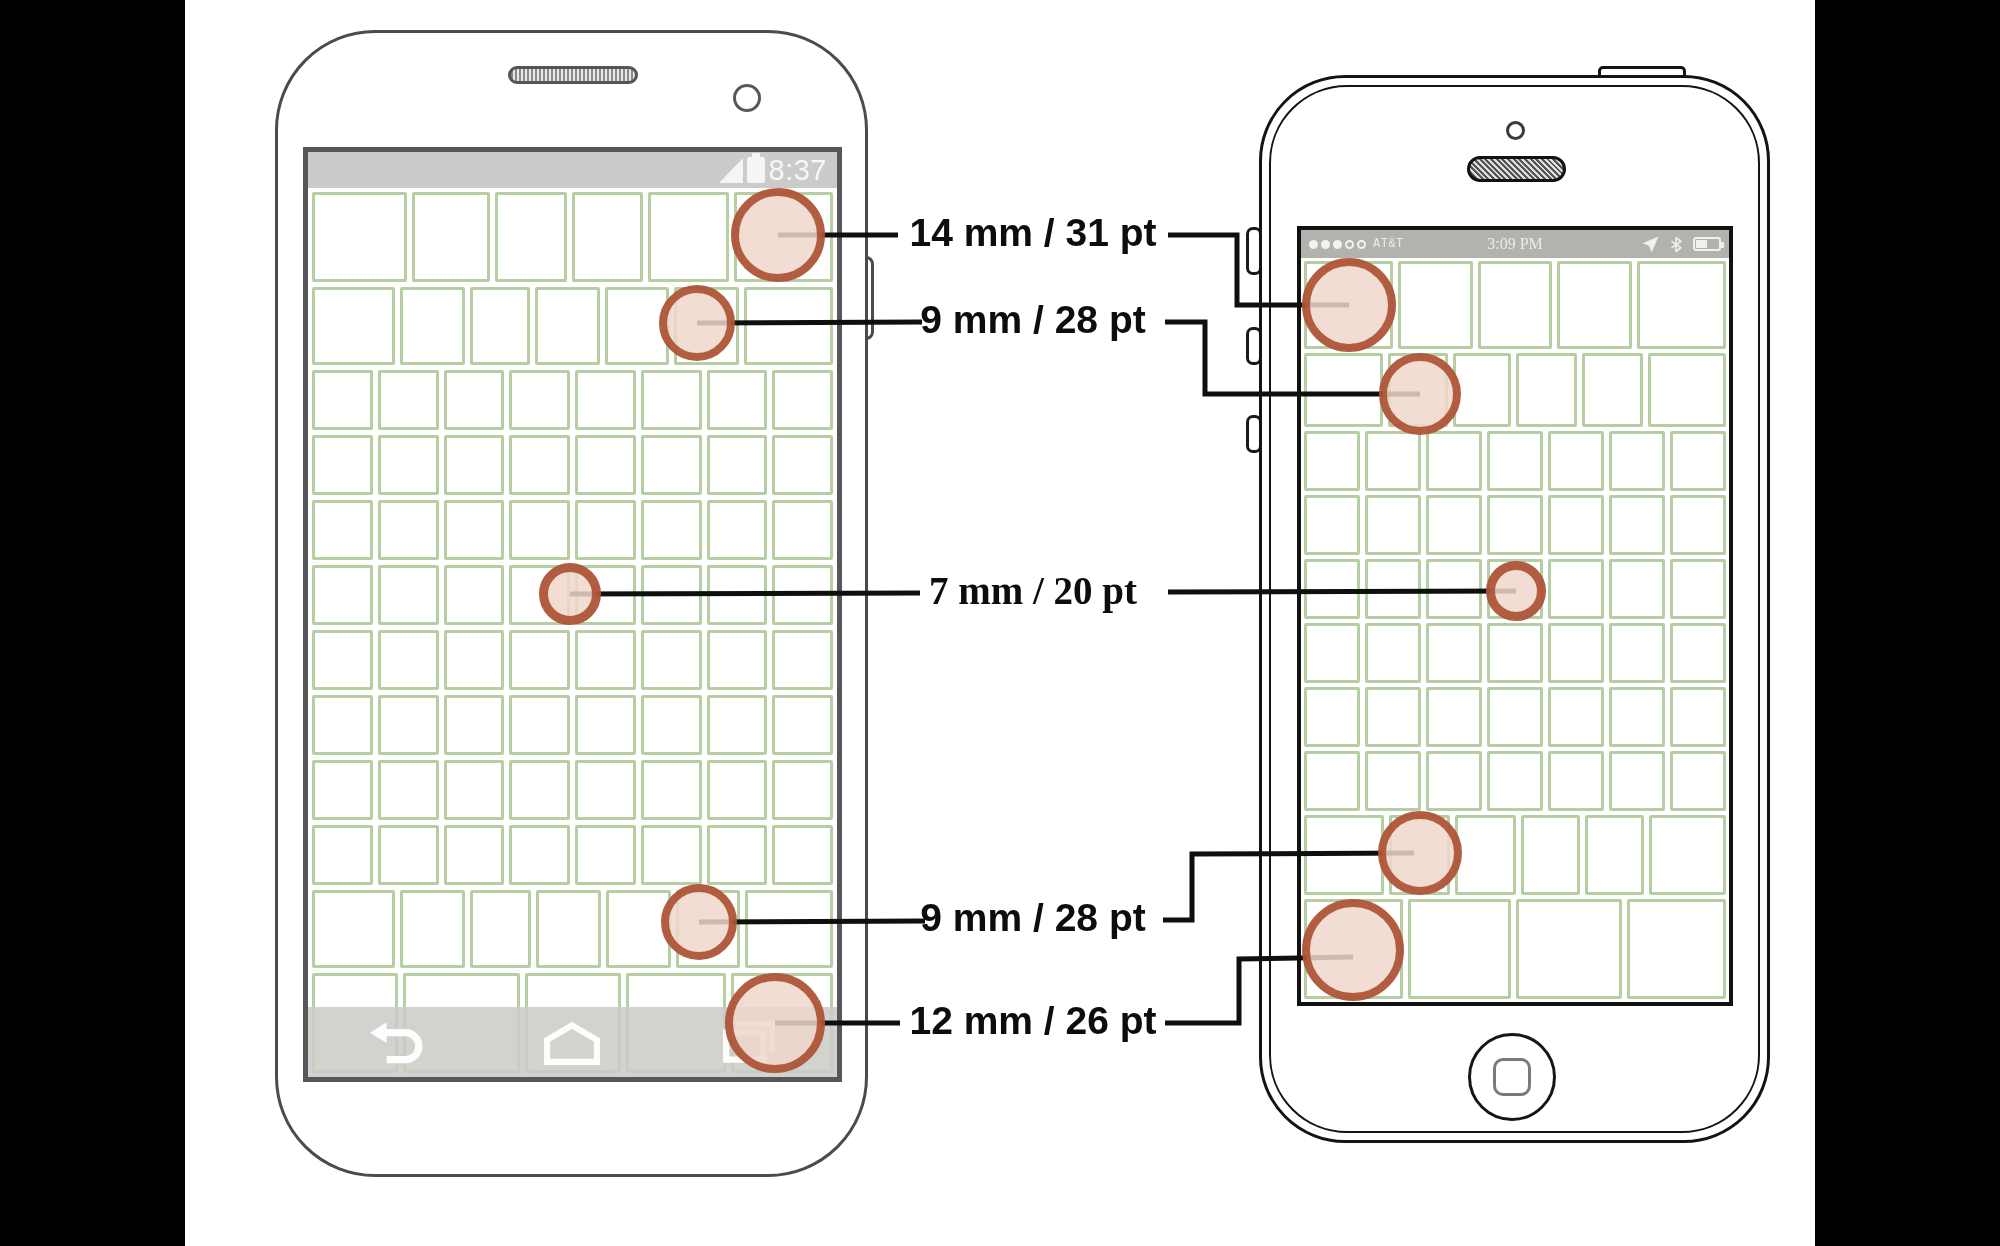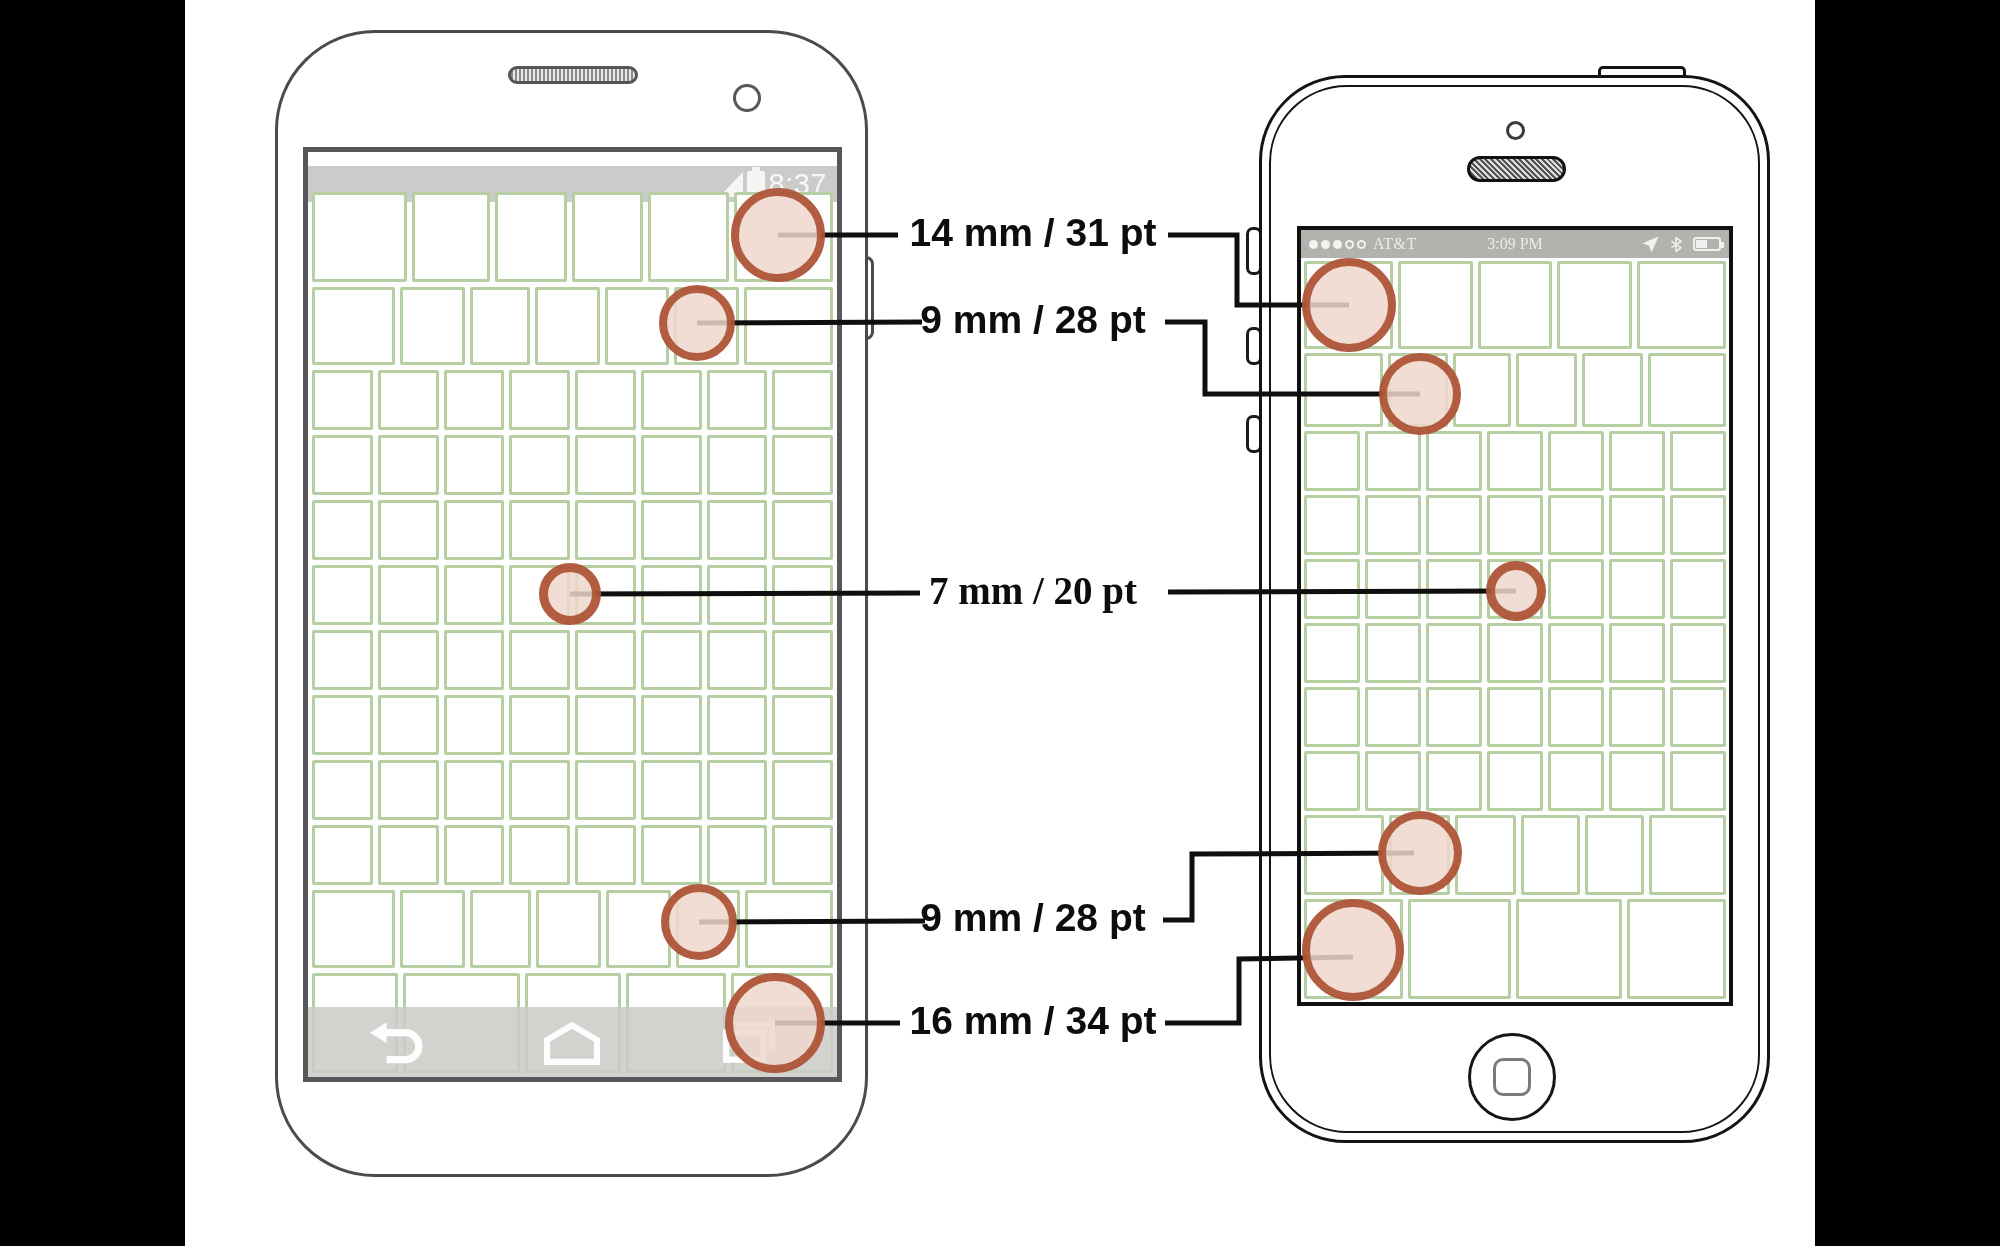--- a/index.html
+++ b/index.html
@@ -14,21 +14,21 @@
   #a-side-btn{position:absolute;left:856px;top:256px;width:18px;height:84px;border:3px solid #4b4b4d;
           border-radius:8px;background:#fff;box-sizing:border-box;z-index:1;}
   #a-speaker{position:absolute;left:508px;top:66px;width:130px;height:18px;border:3px solid #555;
           border-radius:10px;box-sizing:border-box;z-index:3;
           background:repeating-linear-gradient(90deg,#8a8a8a 0 2px,#e8e8e8 2px 4px);}
   #a-camera{position:absolute;left:733px;top:84px;width:28px;height:28px;border:3px solid #58585a;
           border-radius:50%;box-sizing:border-box;background:#fff;z-index:3;}
   #a-screen{position:absolute;left:303px;top:147px;width:539px;height:935px;border:5px solid #57575a;
           box-sizing:border-box;background:#fff;z-index:3;}
   .a-status{position:absolute;left:0;right:0;top:0;height:36px;background:var(--android-bar,#cbcbc9);
-          display:flex;align-items:center;justify-content:flex-end;gap:4px;padding-right:10px;box-sizing:border-box;margin-top:14px;}
+          display:flex;align-items:center;justify-content:flex-end;gap:4px;padding-right:10px;box-sizing:border-box;}
   .a-signal{width:0;height:0;border-left:24px solid transparent;border-bottom:25px solid #f5f5f3;}
   .a-batt{position:relative;width:18px;height:26px;background:#f5f5f3;border-radius:2px;}
   .a-batt::before{content:"";position:absolute;left:5px;top:-4px;width:8px;height:4px;background:#f5f5f3;}
   .a-time{font-size:29px;color:#f7f7f5;letter-spacing:0.5px;}
   #a-grid{position:absolute;left:0;right:0;top:36px;bottom:0;padding:4px;box-sizing:border-box;
           display:flex;flex-direction:column;gap:5px;}
   #a-nav{position:absolute;left:0;right:0;bottom:0;height:70px;background:rgba(203,203,200,0.87);
           display:flex;align-items:center;justify-content:space-around;z-index:6;}
 
   
@@ -45,21 +45,21 @@
           border-radius:13px;box-sizing:border-box;z-index:3;
           background:repeating-linear-gradient(45deg,#555 0 2px,#ddd 2px 4px);}
   #i-screen{position:absolute;left:1297px;top:226px;width:436px;height:780px;border:4px solid #111;
           box-sizing:border-box;background:#fff;z-index:3;}
   .i-status{position:absolute;left:0;right:0;top:0;height:28px;background:var(--iphone-bar,#b2b2af);
           display:flex;align-items:center;padding:0 8px;box-sizing:border-box;
           font-family:"Liberation Serif",serif;color:#ececea;}
   #sig-dots{display:flex;gap:3px;align-items:center;margin-right:7px;}
   .dot{width:9px;height:9px;border-radius:50%;box-sizing:border-box;}
   .dot.f{background:#f2f2f0;} .dot.o{border:2px solid #f2f2f0;}
-  .i-carrier{font-size:16px;letter-spacing:0.5px;}
+  .i-carrier{font-size:12px;letter-spacing:0.5px;font-family:Liberation Mono, monospace;}
   .i-time{position:absolute;left:0;right:0;text-align:center;font-size:16px;}
   .i-right{margin-left:auto;display:flex;align-items:center;gap:10px;z-index:1;}
   .i-batt{position:relative;width:28px;height:14px;border:2px solid #f0f0ee;border-radius:3px;box-sizing:border-box;}
   .i-batt::before{content:"";position:absolute;left:1px;top:1px;bottom:1px;width:45%;background:#f0f0ee;}
   .i-batt::after{content:"";position:absolute;right:-5px;top:3px;width:3px;height:6px;background:#f0f0ee;}
   #i-grid{position:absolute;left:0;right:0;top:28px;bottom:0;padding:3px;box-sizing:border-box;
           display:flex;flex-direction:column;gap:4px;}
   #i-home{position:absolute;left:1468px;top:1033px;width:88px;height:88px;border:3px solid #161616;
           border-radius:50%;box-sizing:border-box;background:#fff;z-index:3;
           display:flex;align-items:center;justify-content:center;}
@@ -362,15 +362,15 @@
       <circle cx="1420" cy="394" r="37" fill="#eed7cb" fill-opacity="0.85" stroke="#ae5438" stroke-opacity="0.95" stroke-width="8"></circle>
       <circle cx="1516" cy="591" r="25.5" fill="#eed7cb" fill-opacity="0.85" stroke="#ae5438" stroke-opacity="0.95" stroke-width="9"></circle>
       <circle cx="1420" cy="853" r="38" fill="#eed7cb" fill-opacity="0.85" stroke="#ae5438" stroke-opacity="0.95" stroke-width="8"></circle>
       <circle cx="1353" cy="950" r="47" fill="#eed7cb" fill-opacity="0.85" stroke="#ae5438" stroke-opacity="0.95" stroke-width="8"></circle>
     </svg>
   <div id="labels">
       <div class="callout-label" style="left: 1033px; top: 235px;">14 mm / 31 pt</div>
       <div class="callout-label" style="left: 1033px; top: 322px;">9 mm / 28 pt</div>
       <div class="callout-label" style="left: 1033px; top: 592px; font-family: Liberation Serif, serif;">7 mm / 20 pt</div>
       <div class="callout-label" style="left: 1033px; top: 920px;">9 mm / 28 pt</div>
-      <div class="callout-label" style="left: 1033px; top: 1023px;">16 mm / 34 pt</div>
+      <div class="callout-label" style="left: 1033px; top: 1023px;">12 mm / 26 pt</div>
     </div>
 </div>
 
 </body></html>

